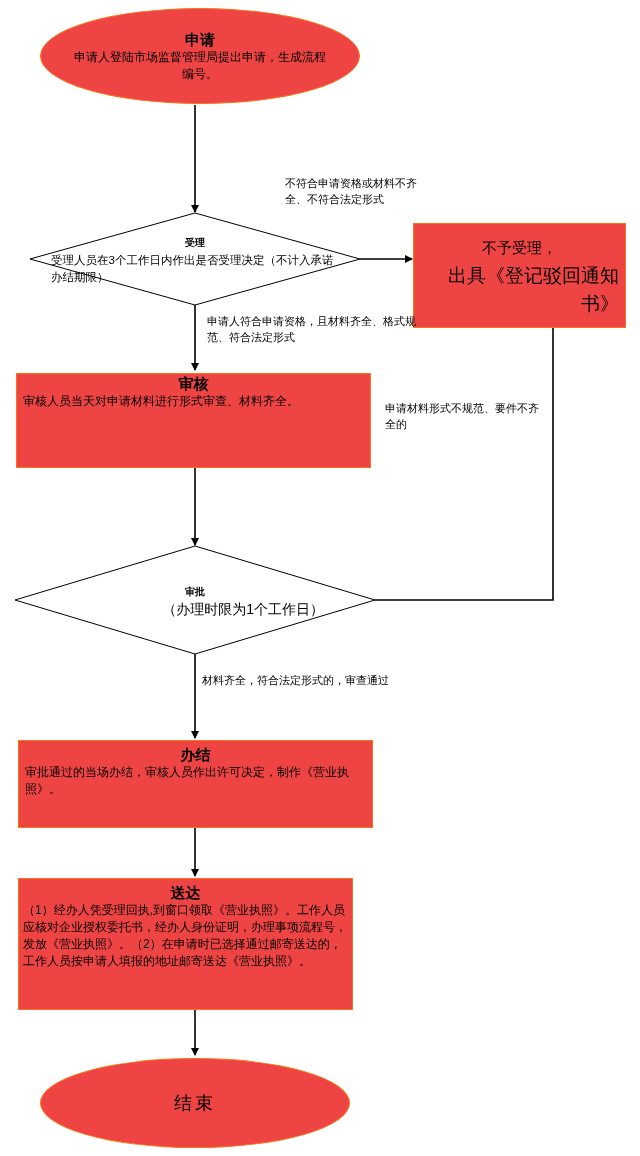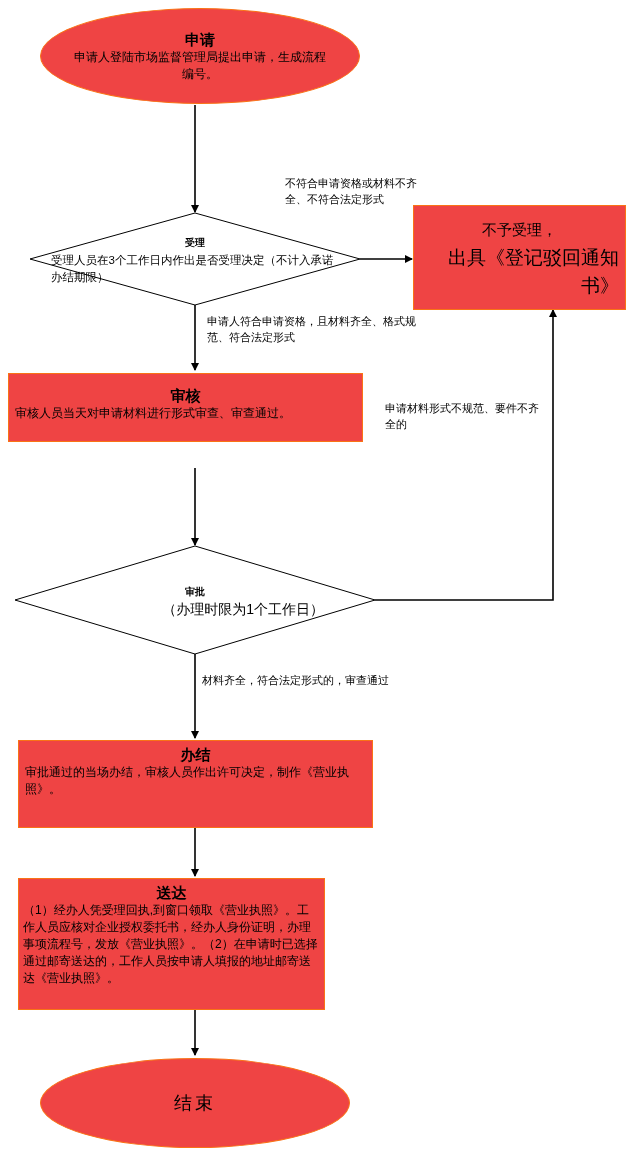--- a/index.html
+++ b/index.html
@@ -121,41 +121,41 @@
   <div class="node terminator" style="left:40px; top:8px; width:320px; height:96px;">
     <div class="title">申请</div>
     <div class="body" style="text-align:center; padding:0 30px;">申请人登陆市场监督管理局提出申请，生成流程编号。</div>
   </div>
 
   <div class="node diamond" style="left:45px; top:216px; width:300px; height:86px;">
     <div class="title">受理</div>
     <div class="body center" style="text-align:left;">受理人员在3个工作日内作出是否受理决定（不计入承诺办结期限）</div>
   </div>
 
-  <div class="node rect" style="left:413px; top:205px; width:213px; height:105px;">
+  <div class="node rect" style="left:413px; top:223px; width:213px; height:105px;">
     <div class="body" style="text-align:center; font-size:15px; line-height:28px;">不予受理，</div>
     <div class="body" style="text-align:right; font-size:19px; line-height:28px;">出具《登记驳回通知书》</div>
   </div>
 
-  <div class="node rect" style="left:8px; top:373px; width:355px; height:69px; justify-content:flex-start; padding-top:12px;">
+  <div class="node rect" style="left:16px; top:373px; width:355px; height:95px; justify-content:flex-start; padding-top:0;">
     <div class="title">审核</div>
-    <div class="body">审核人员当天对申请材料进行形式审查、审查通过。</div>
+    <div class="body">审核人员当天对申请材料进行形式审查、材料齐全。</div>
   </div>
 
   <div class="node diamond" style="left:60px; top:565px; width:270px; height:70px;">
     <div class="title">审批</div>
     <div class="body" style="text-align:right; font-size:14px;">（办理时限为1个工作日）</div>
   </div>
 
   <div class="node rect" style="left:18px; top:740px; width:355px; height:88px; justify-content:flex-start; padding-top:4px;">
     <div class="title">办结</div>
     <div class="body">审批通过的当场办结，审核人员作出许可决定，制作《营业执照》。</div>
   </div>
 
-  <div class="node rect" style="left:18px; top:878px; width:307px; height:132px; justify-content:flex-start; padding-top:4px;">
+  <div class="node rect" style="left:18px; top:878px; width:335px; height:132px; justify-content:flex-start; padding-top:4px;">
     <div class="title">送达</div>
     <div class="body" style="padding:0 4px;">（1）经办人凭受理回执,到窗口领取《营业执照》。工作人员应核对企业授权委托书，经办人身份证明，办理事项流程号，发放《营业执照》。（2）在申请时已选择通过邮寄送达的，工作人员按申请人填报的地址邮寄送达《营业执照》。</div>
   </div>
 
   <div class="node terminator" style="left:40px; top:1058px; width:310px; height:90px;">
     <div class="node-endtext">结束</div>
   </div>
 
   <div class="edge-label center" style="left:285px; top:175px; width:135px;">不符合申请资格或材料不齐全、不符合法定形式</div>
 

